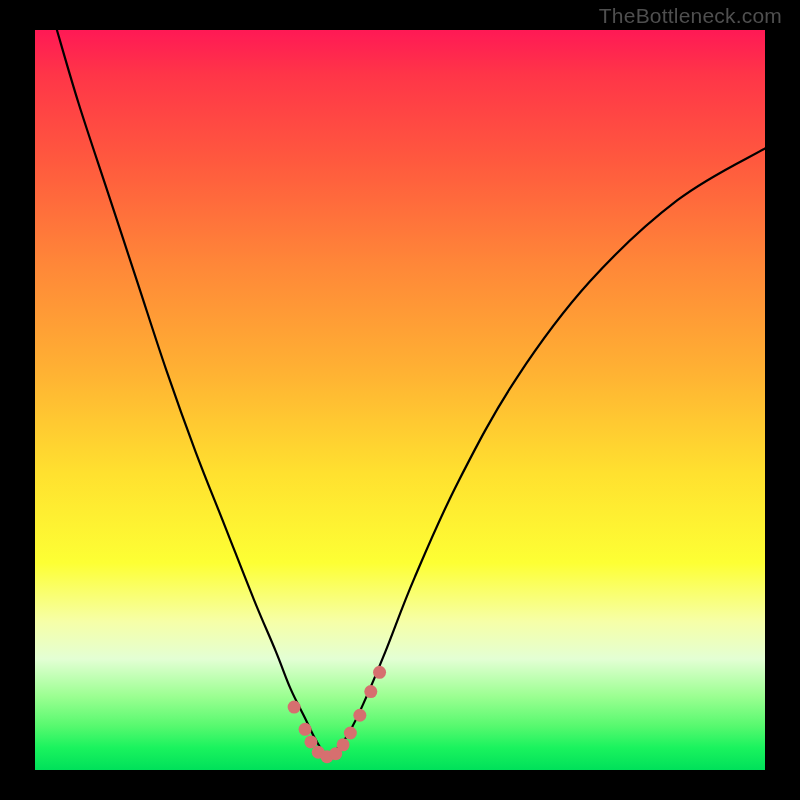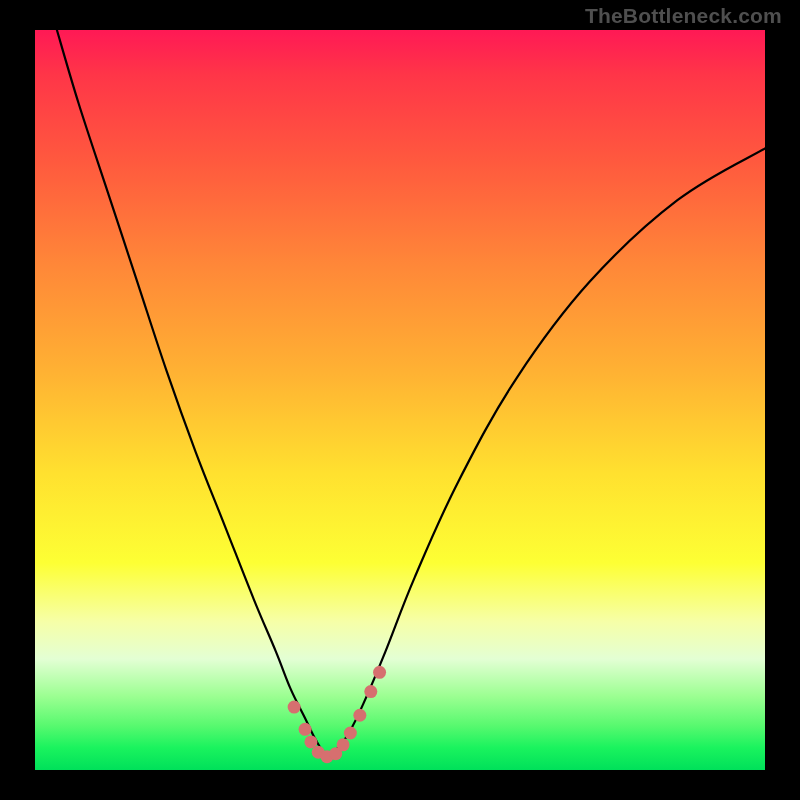--- a/index.html
+++ b/index.html
@@ -17,21 +17,21 @@
     height: 800px;
     background: #000;
   }
   .watermark {
     position: absolute;
     top: 4px;
     right: 18px;
     color: #4f4f4f;
     font-size: 21px;
     letter-spacing: 0.2px;
-    font-weight: 700;
+    font-weight: 400;
     z-index: 20;
   }
   .plot-area {
     position: absolute;
     left: 35px;
     top: 30px;
     width: 730px;
     height: 740px;
     
     background: linear-gradient(

